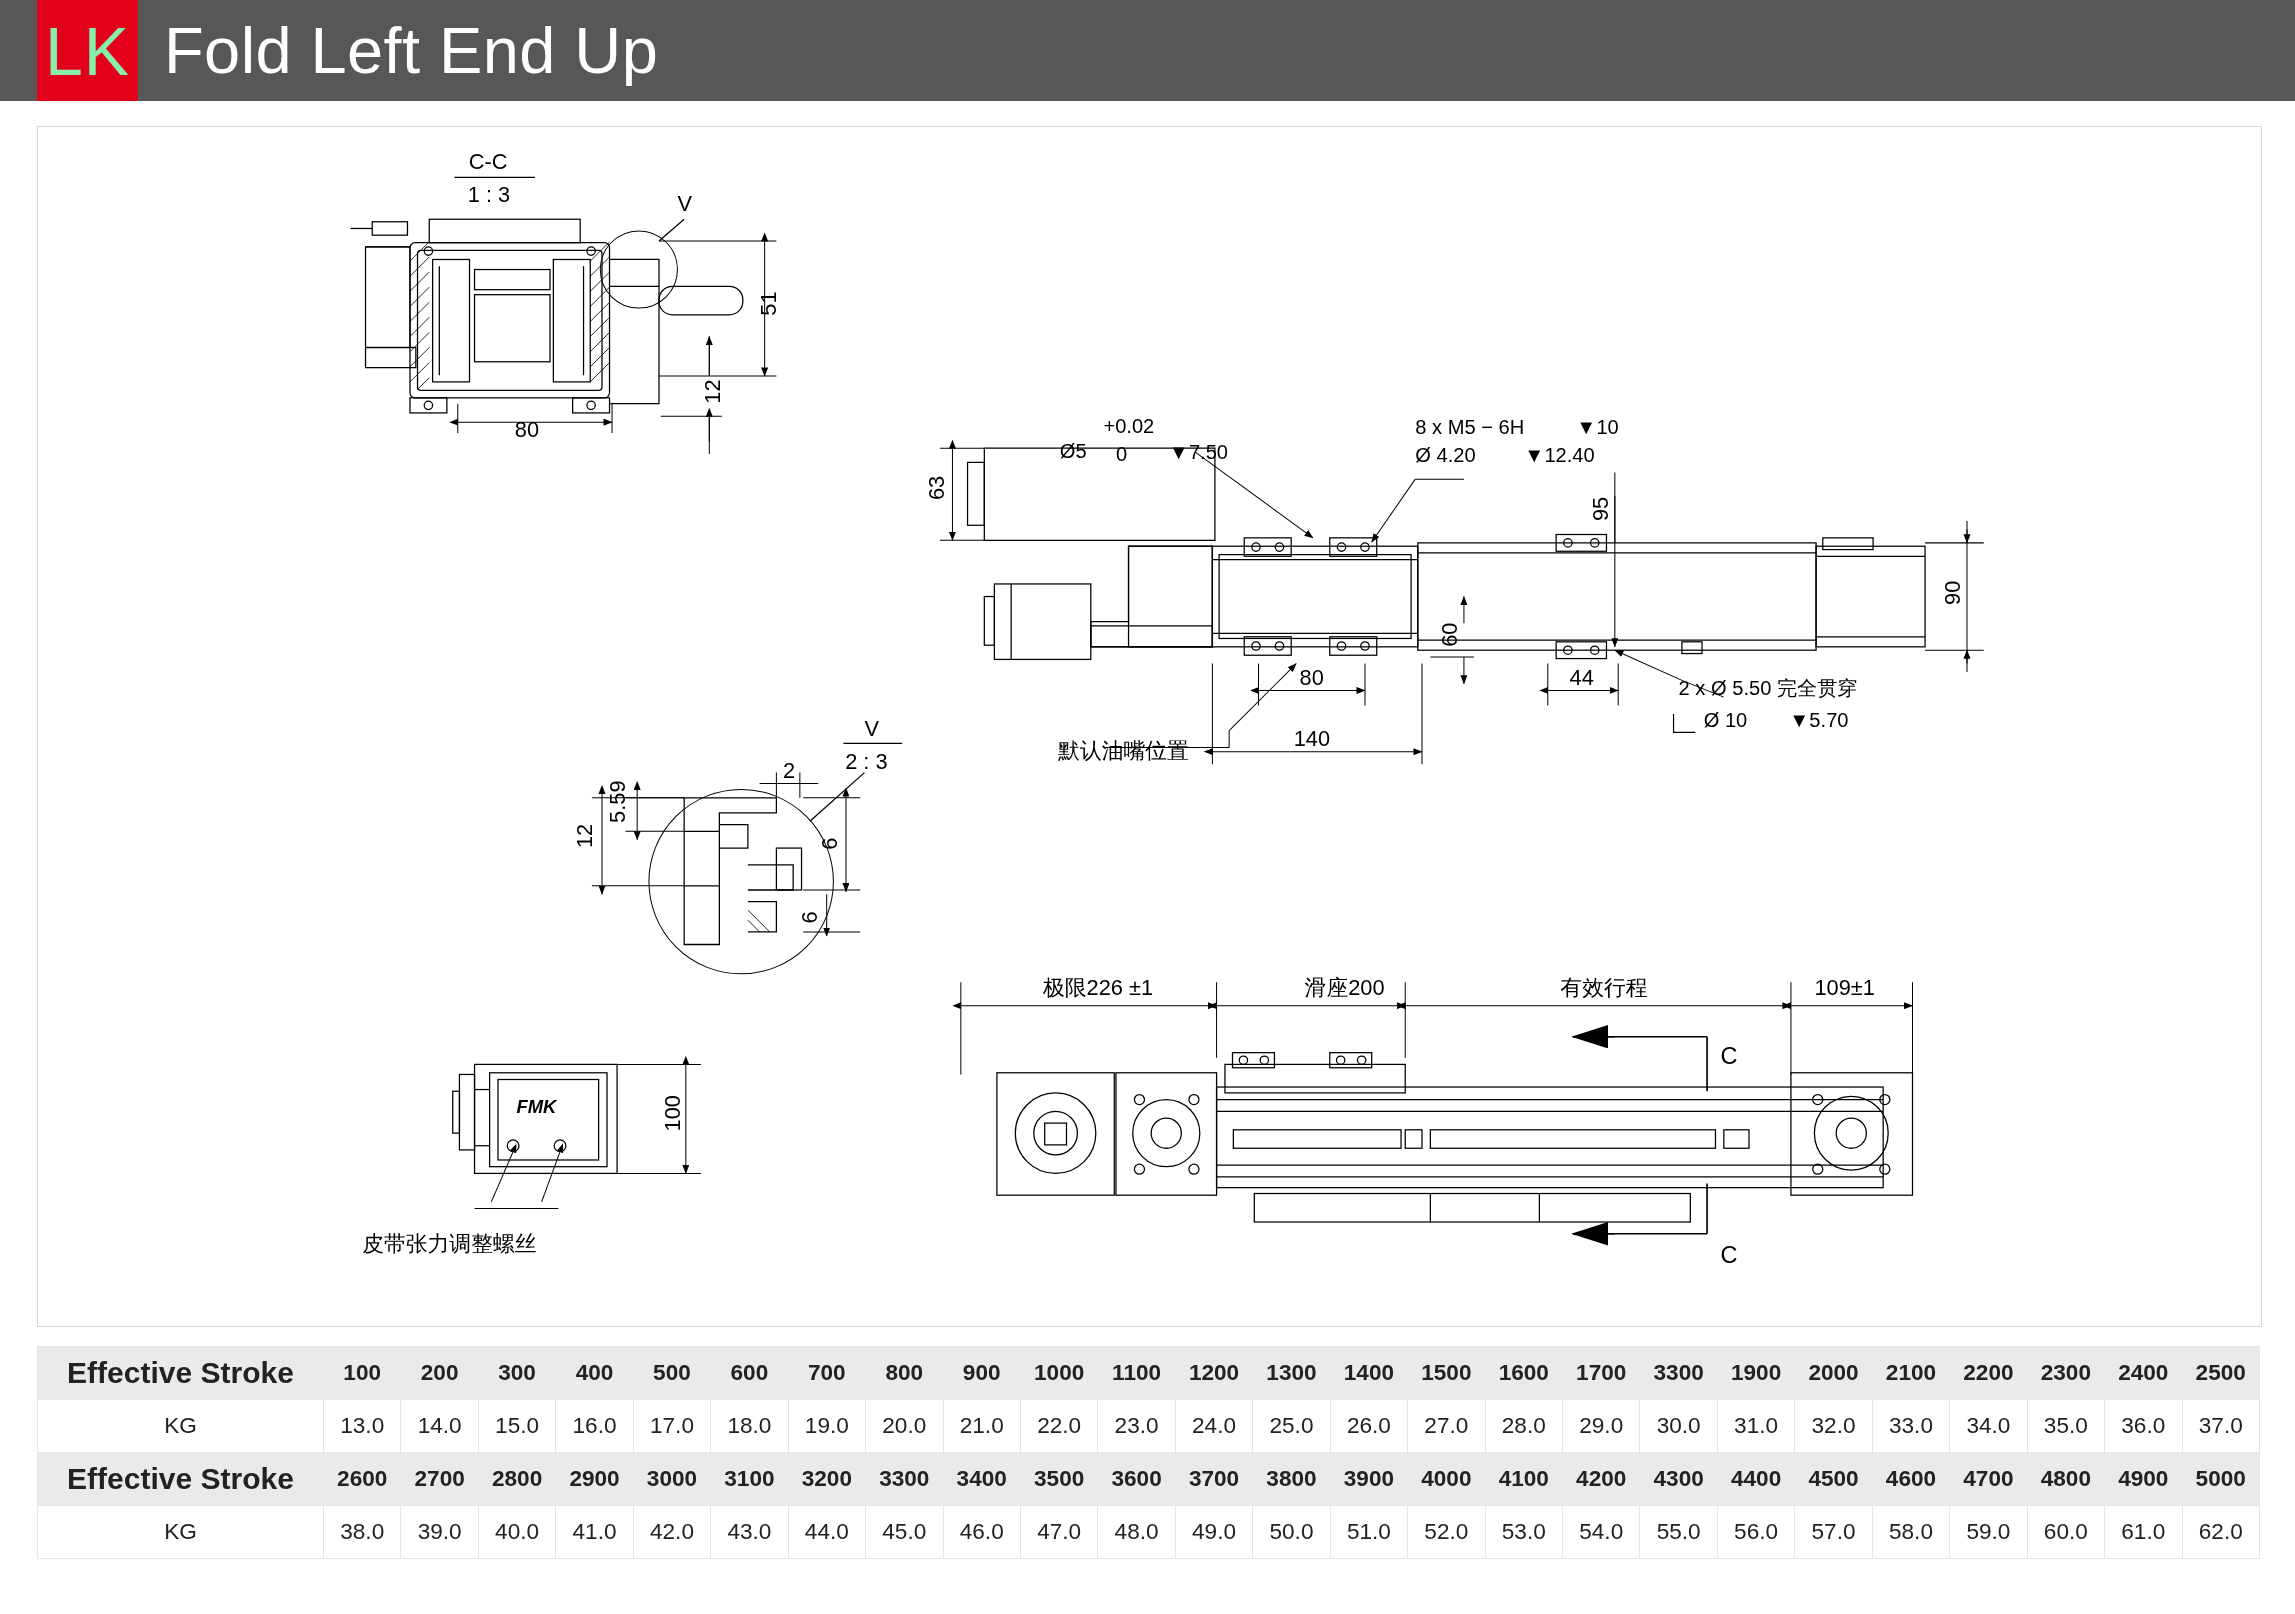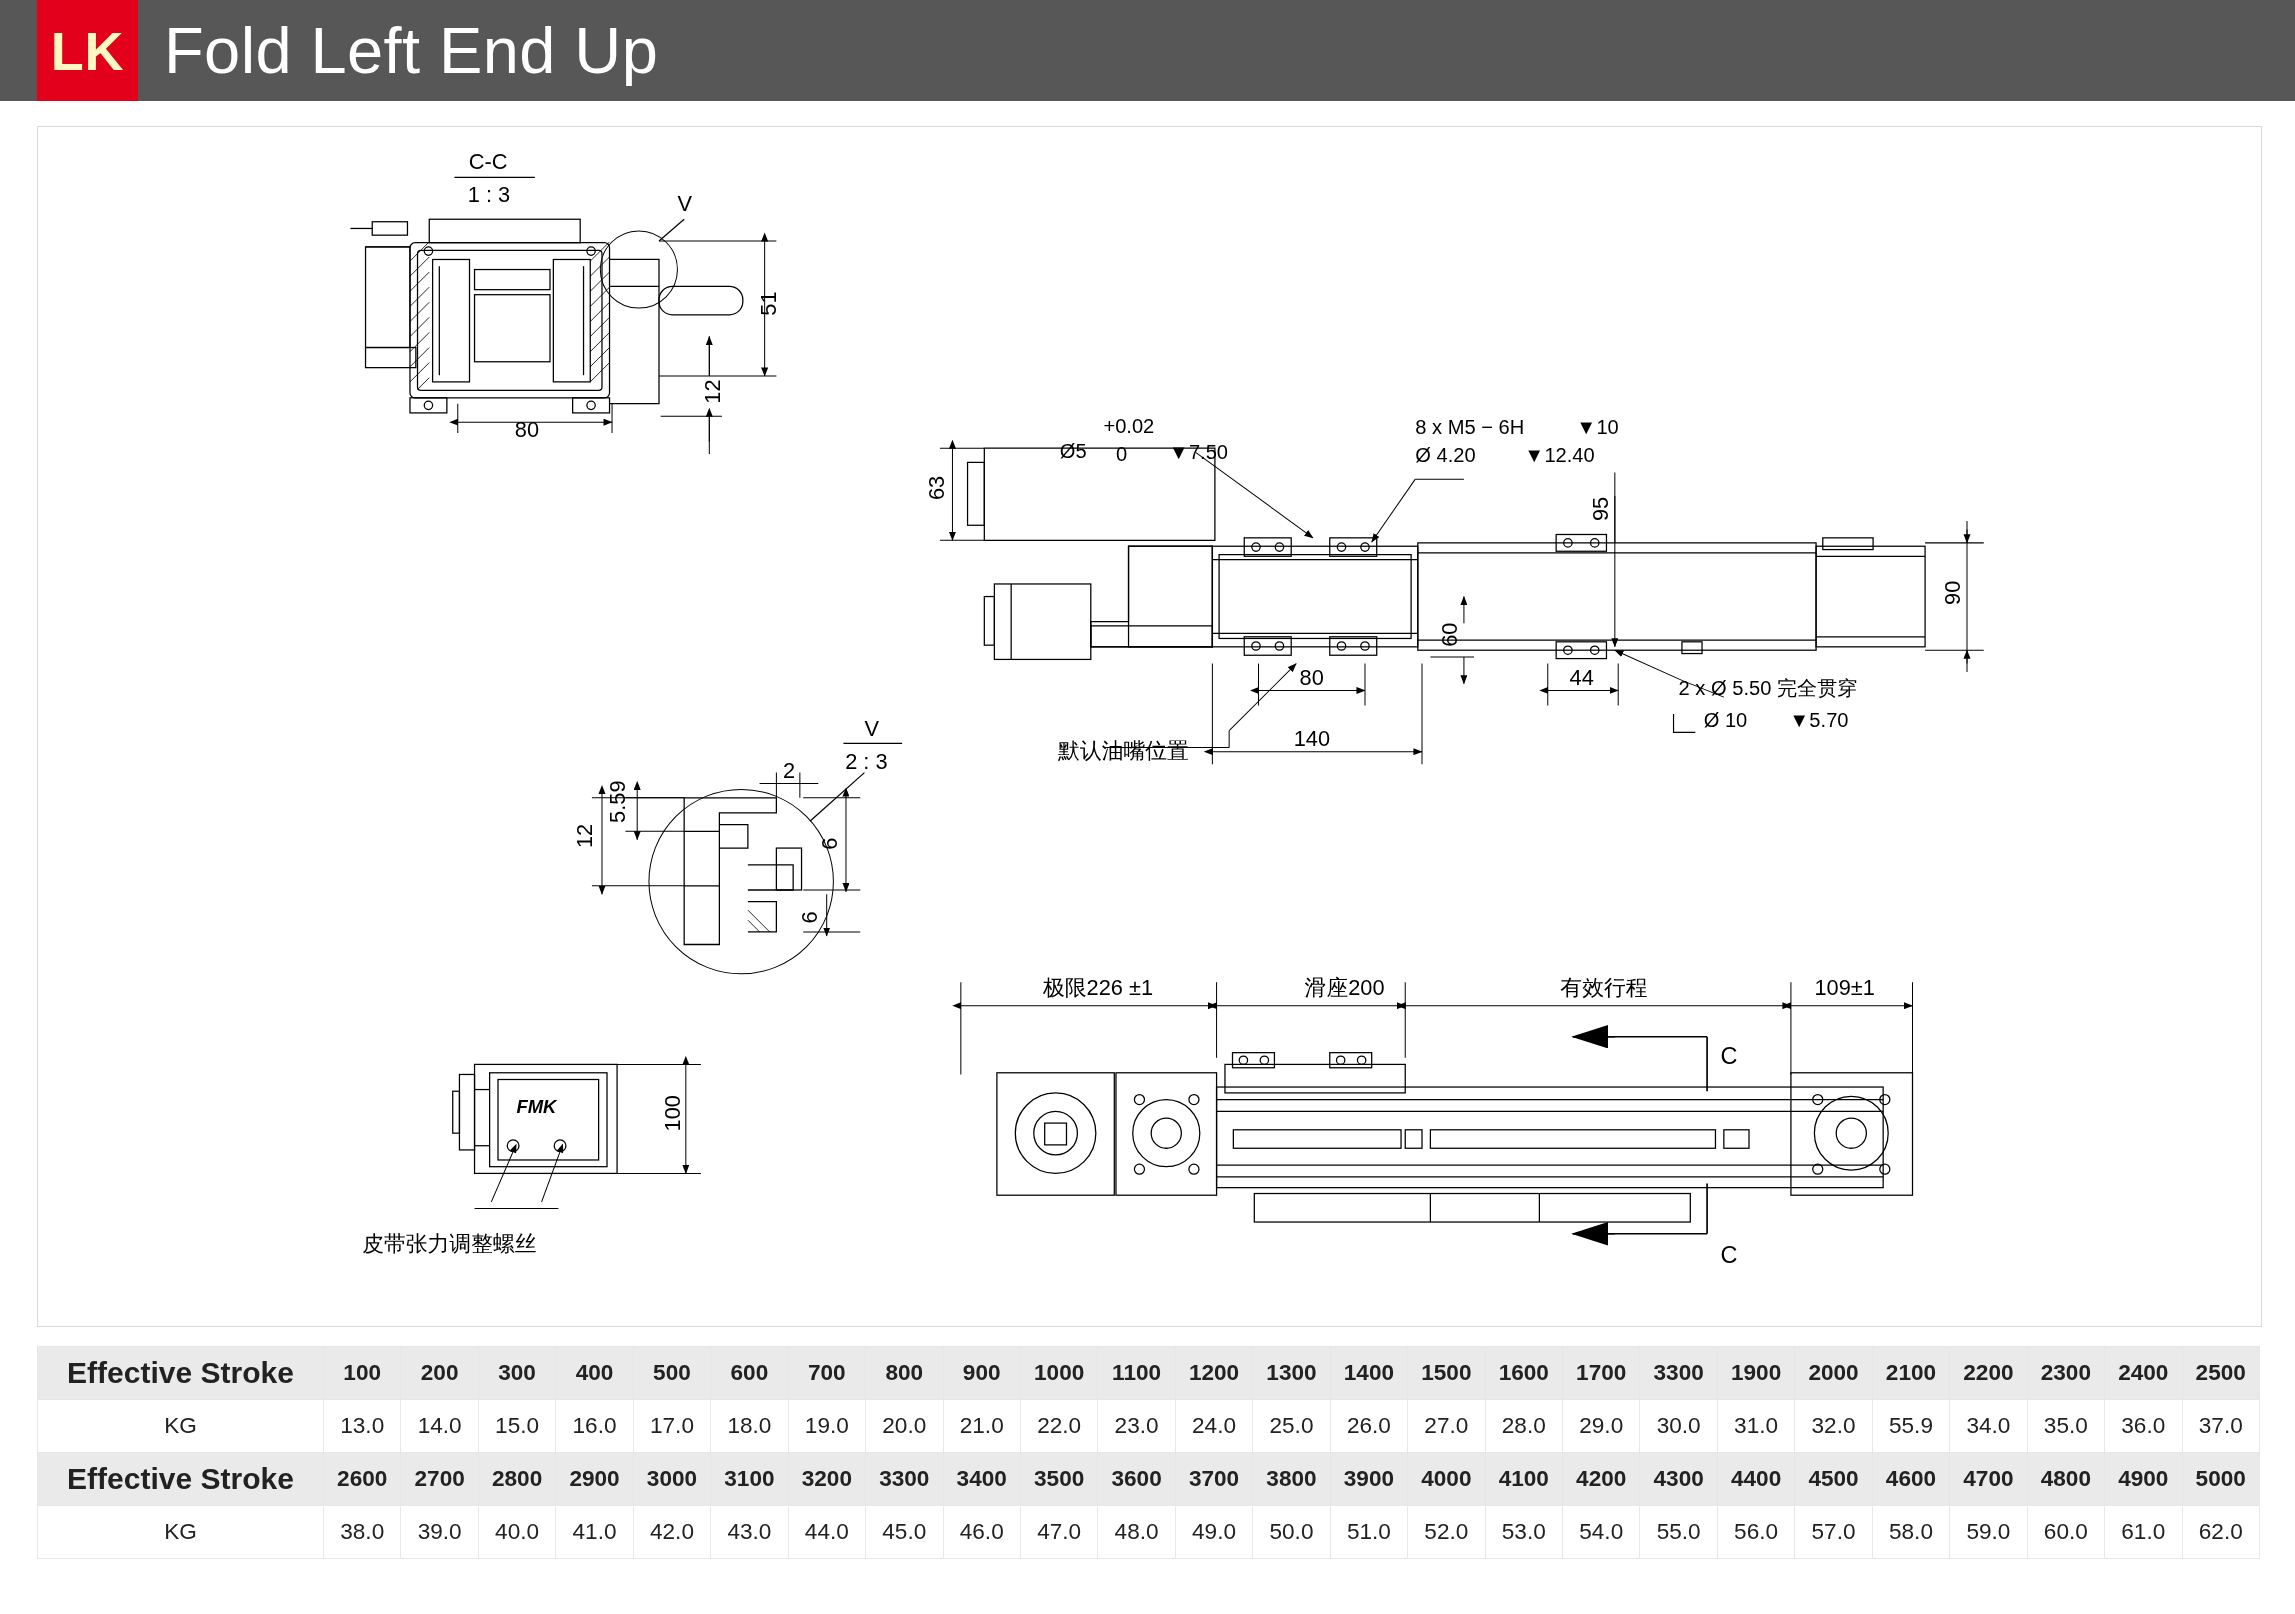--- a/index.html
+++ b/index.html
@@ -2,21 +2,21 @@
 <html style="font-size:13.4px"><head>
 <meta charset="utf-8">
 <style>
   html,body{margin:0;padding:0;background:#fff;}
   body{width:2295px;height:1614px;font-family:"Liberation Sans",sans-serif;position:relative;overflow:hidden;}
 
   
   .header{position:absolute;left:0;top:0;width:2295px;height:101px;background:#575757;}
   .header .badge{position:absolute;left:37px;top:0;width:101px;height:101px;background:#e2001a;
     display:flex;align-items:center;justify-content:center;}
-  .header .badge span{color:#fef9c3;font-size:54px;font-weight:bold;letter-spacing:0.8px;}
+  .header .badge span{color:#86efac;font-size:68px;font-weight:normal;letter-spacing:0.8px;}
   .header .title{position:absolute;left:164px;top:0;height:101px;display:flex;align-items:center;
     color:#fff;font-size:65px;font-weight:400;letter-spacing:0.4px;}
 
   
   .sheet{position:absolute;left:37px;top:126px;width:2223px;height:1199px;background:#fff;
     border:0.8px solid #d9d9d9;}
   .drawing{position:absolute;left:0;top:0;width:2223px;height:1199px;}
   .drawing svg{display:block;}
 
   
@@ -484,21 +484,21 @@
         <td>23.0</td>
         <td>24.0</td>
         <td>25.0</td>
         <td>26.0</td>
         <td>27.0</td>
         <td>28.0</td>
         <td>29.0</td>
         <td>30.0</td>
         <td>31.0</td>
         <td>32.0</td>
-        <td>55.9</td>
+        <td>33.0</td>
         <td>34.0</td>
         <td>35.0</td>
         <td>36.0</td>
         <td>37.0</td>
       </tr>
       <tr class="header-row">
         <td class="rowlabel">Effective Stroke</td>
         <td>2600</td>
         <td>2700</td>
         <td>2800</td>

